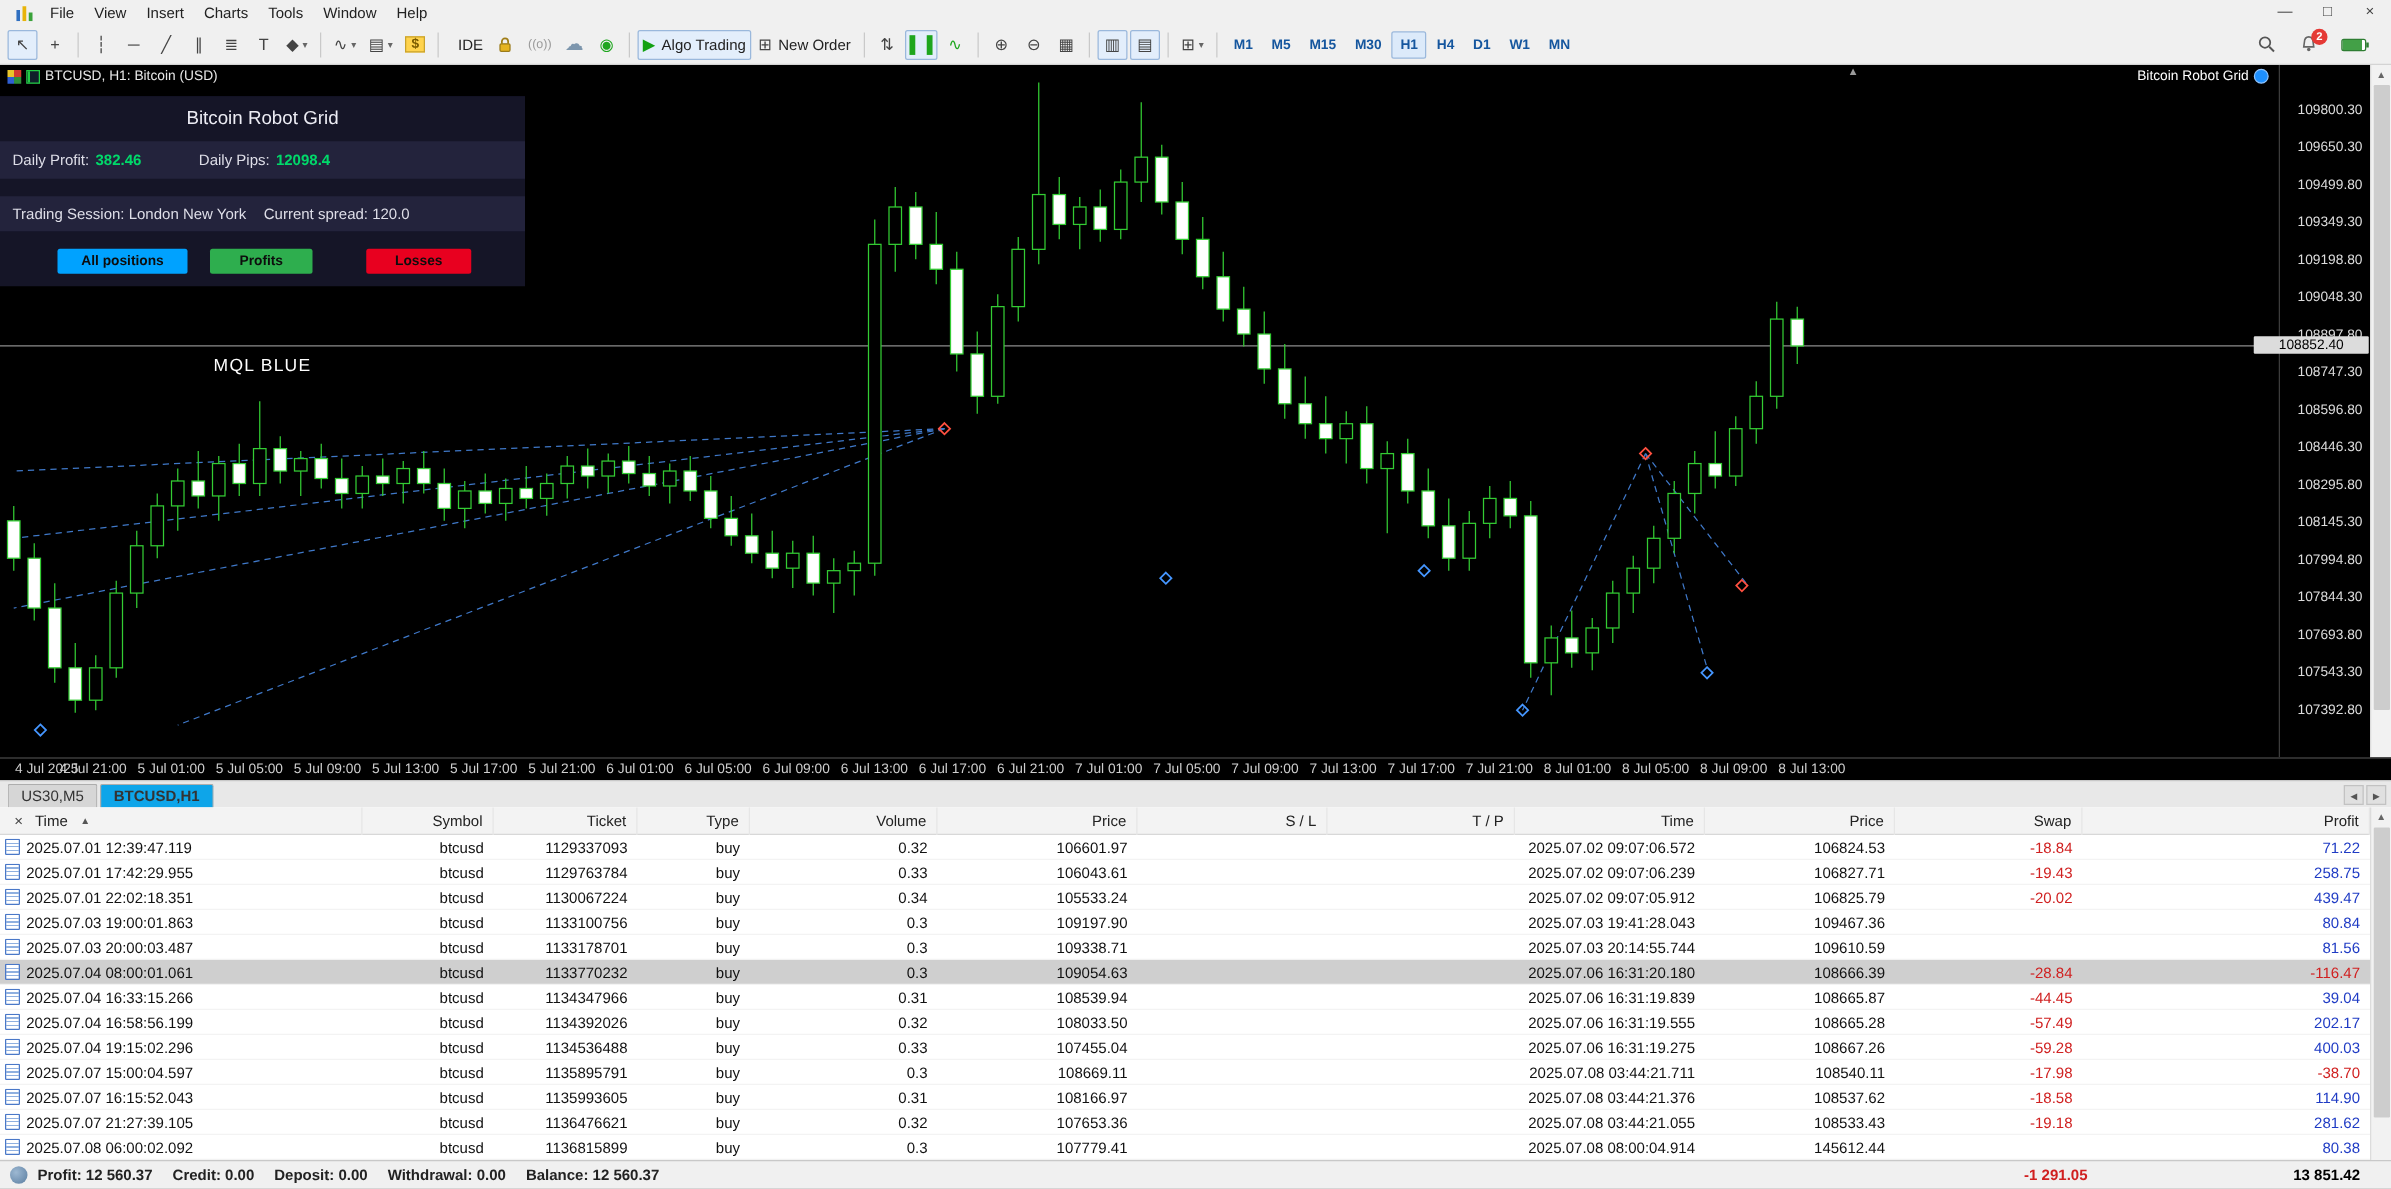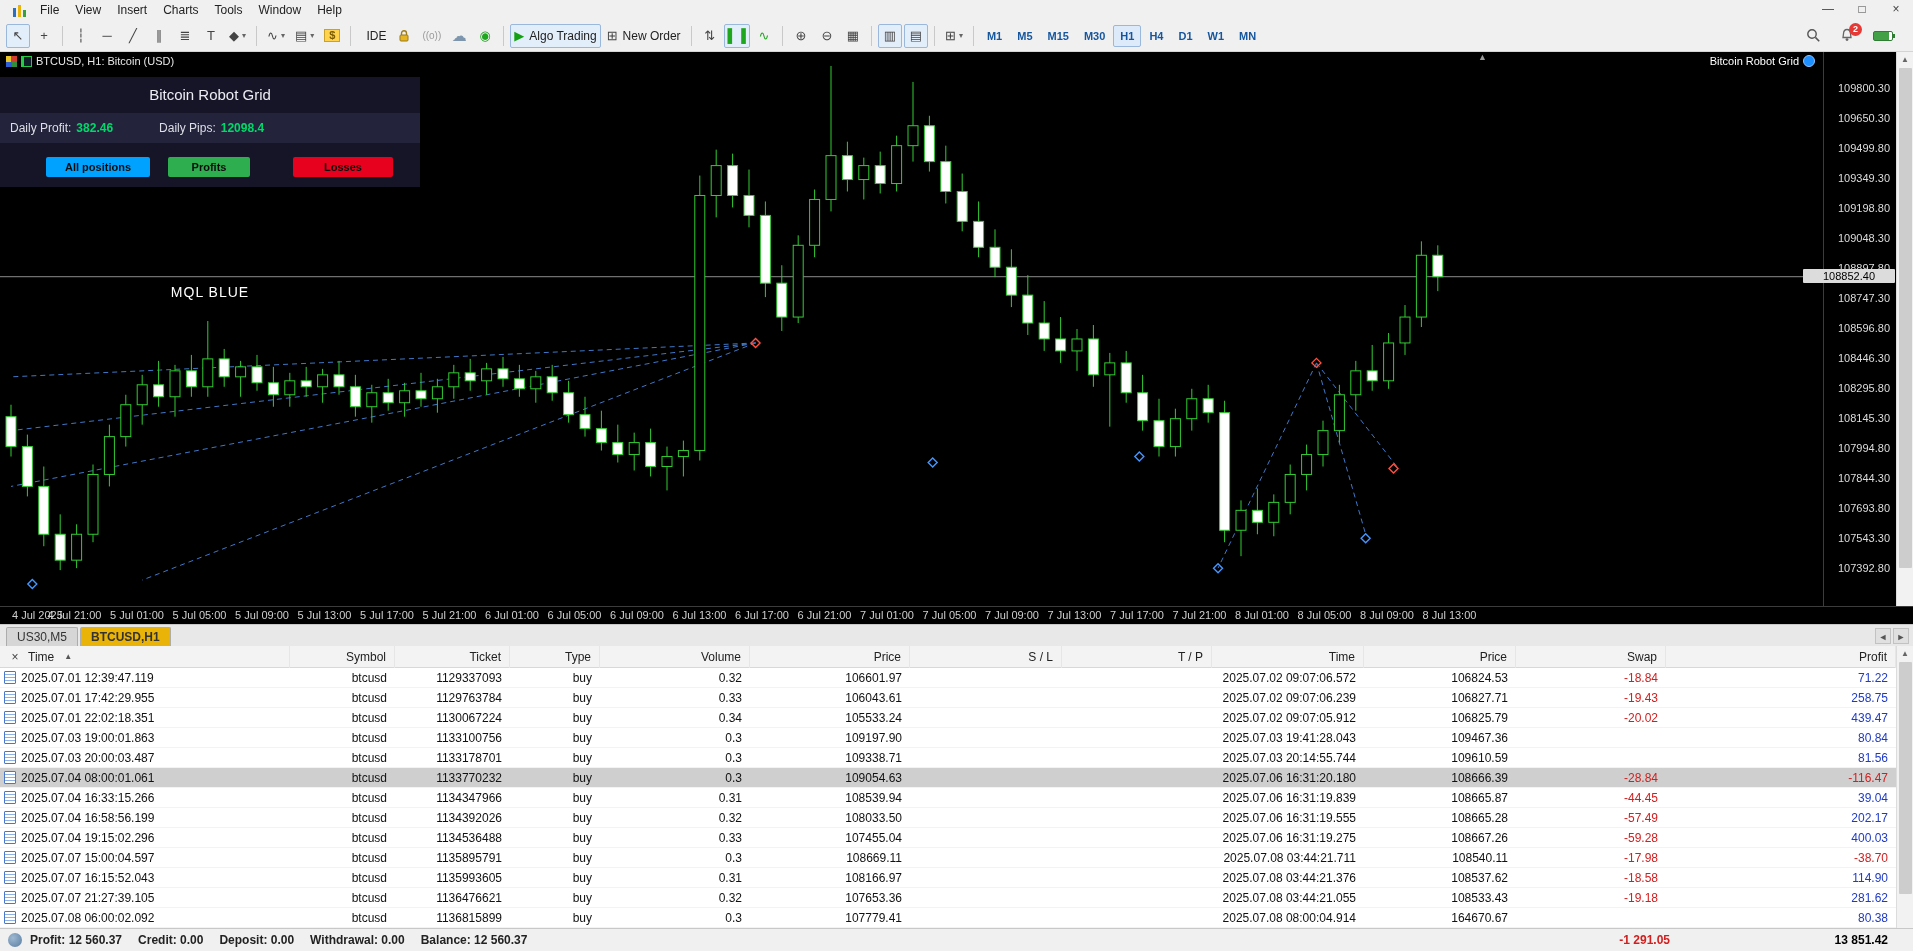--- a/index.html
+++ b/index.html
@@ -50,41 +50,41 @@
 .ea-panel{position:absolute;left:0;top:25px;width:420px;background:#151527;z-index:2;padding-bottom:10px}
 .ea-title{height:36px;line-height:36px;text-align:center;color:#ececf4;font-size:15px;background:#151527}
 .ea-row{height:30px;background:#23233c;display:flex;align-items:center;padding:0 10px;font-size:12px;color:#dedee8}
 .ea-val{color:#00d96a;margin-left:5px;font-weight:bold}
 .ea-lbl2{margin-left:46px}
 .ea-session{height:28px;background:#23233c;display:flex;align-items:center;gap:14px;padding:0 10px;font-size:12px;color:#dedee8;margin-top:14px}
 .ea-buttons{margin-top:14px;display:flex;align-items:flex-start;padding-left:46px}
 .ea-btn{height:20px;font-size:11px;font-weight:bold;color:#0d0d0d;display:inline-flex;align-items:center;justify-content:center;border-radius:2px}
 .eb0{width:104px;margin-right:18px}
 .eb1{width:82px;margin-right:43px}
-.eb2{width:100px}
+.eb2{width:84px}
 .watermark{position:absolute;top:232px;left:0;width:420px;text-align:center;color:#fff;font-size:14px;letter-spacing:1px;z-index:2}
 
 .price-scale{width:73px;background:#000;border-left:1px solid #3c3c3c;position:relative;color:#ddd;font-size:11px}
 .pl{position:absolute;right:6px;white-space:nowrap}
 .price-tag{position:absolute;right:1px;background:#dcdcdc;color:#000;font-size:11px;padding:1px 20px;z-index:2;border-radius:1px}
 
 .vscroll{width:17px;background:#f2f2f2;border-left:1px solid #dcdcdc;display:flex;flex-direction:column;align-items:center}
 .vs-arrow{height:16px;width:100%;text-align:center;font-size:8px;color:#666;line-height:16px}
 .vs-thumb{width:13px;background:#cdcdcd;border-radius:1px}
 .vs-thumb.chart{height:500px}
 .vs-thumb.table{height:232px}
 
 .time-axis{height:18px;background:#000;border-top:1px solid #3c3c3c;position:relative;color:#cfcfcf;font-size:11px}
 .tl{position:absolute;top:2px;white-space:nowrap}
 
 
 .tabs-bar{height:22px;background:#e8e8e8;border-top:1px solid #c8c8c8;display:flex;align-items:flex-end;padding:0 6px;position:relative}
 .tabs{display:flex;align-items:flex-end}
 .tab{height:19px;padding:0 10px;font-size:12px;display:inline-flex;align-items:center;border:1px solid #adadad;border-bottom:none;background:#d6d6d6;color:#333;margin-right:2px;border-radius:2px 2px 0 0}
-.tab.active{background:#eab308;font-weight:bold}
+.tab.active{background:#0ea5e9;font-weight:bold}
 .tab-arrows{position:absolute;right:4px;top:3px;display:flex;gap:2px}
 .tab-arrows span{width:16px;height:16px;font-size:9px;color:#555;text-align:center;line-height:16px;background:#e0e0e0;border:1px solid #c2c2c2}
 
 
 .toolbox{position:relative;background:#fff}
 .grid{display:grid;grid-template-columns:290px 105px 115px 90px 150px 160px 152px 150px 152px 152px 150px 230px;width:1896px}
 .t-header{height:22px;background:#f3f3f3;border-bottom:1px solid #d8d8d8;align-items:center;font-size:12px;color:#222}
 .hc{padding:0 8px;text-align:right;white-space:nowrap;overflow:hidden;border-right:1px solid #e6e6e6;height:22px;line-height:22px}
 .hc.first{text-align:left;display:flex;align-items:center;gap:6px}
 .close-x{color:#444;font-size:12px;width:14px;text-align:center}
@@ -654,20 +654,24 @@
         <span class="robot-ic"></span>
       </div>
       <div class="ea-panel">
         <div class="ea-title">Bitcoin Robot Grid</div>
         <div class="ea-row">
           <span>Daily Profit:</span>
           <span class="ea-val">382.46</span>
           <span class="ea-lbl2">Daily Pips:</span>
           <span class="ea-val">12098.4</span>
         </div>
+        <div class="ea-session">
+          <span>Trading Session: London New York</span>
+          <span>Current spread: 120.0</span>
+        </div>
         <div class="ea-buttons" id="ea-buttons">
             <span class="ea-btn eb0" style="background: rgb(0, 162, 255);">All positions</span>
             <span class="ea-btn eb1" style="background: rgb(46, 174, 78);">Profits</span>
             <span class="ea-btn eb2" style="background: rgb(232, 0, 31);">Losses</span>
           </div>
       </div>
       <div class="watermark">MQL BLUE</div>
     </div>
     <div class="price-scale" id="price-scale">
       <div class="price-tag" id="price-tag" style="top: 216.709px;">108852.40</div>
@@ -963,21 +967,21 @@
             <span>2025.07.08 06:00:02.092</span>
           </div>
           <div class="c c1">btcusd</div>
           <div class="c c2">1136815899</div>
           <div class="c c3">buy</div>
           <div class="c c4">0.3</div>
           <div class="c c5">107779.41</div>
           <div class="c c6"></div>
           <div class="c c7"></div>
           <div class="c c8">2025.07.08 08:00:04.914</div>
-          <div class="c c9">164670.67</div>
+          <div class="c c9">145612.44</div>
           <div class="c c10"></div>
           <div class="c c11 pos">80.38</div>
         </div>
       </div>
     <div class="vscroll tbox-scroll">
       <span class="vs-arrow">▲</span>
       <span class="vs-thumb table"></span>
     </div>
   </div>
 

